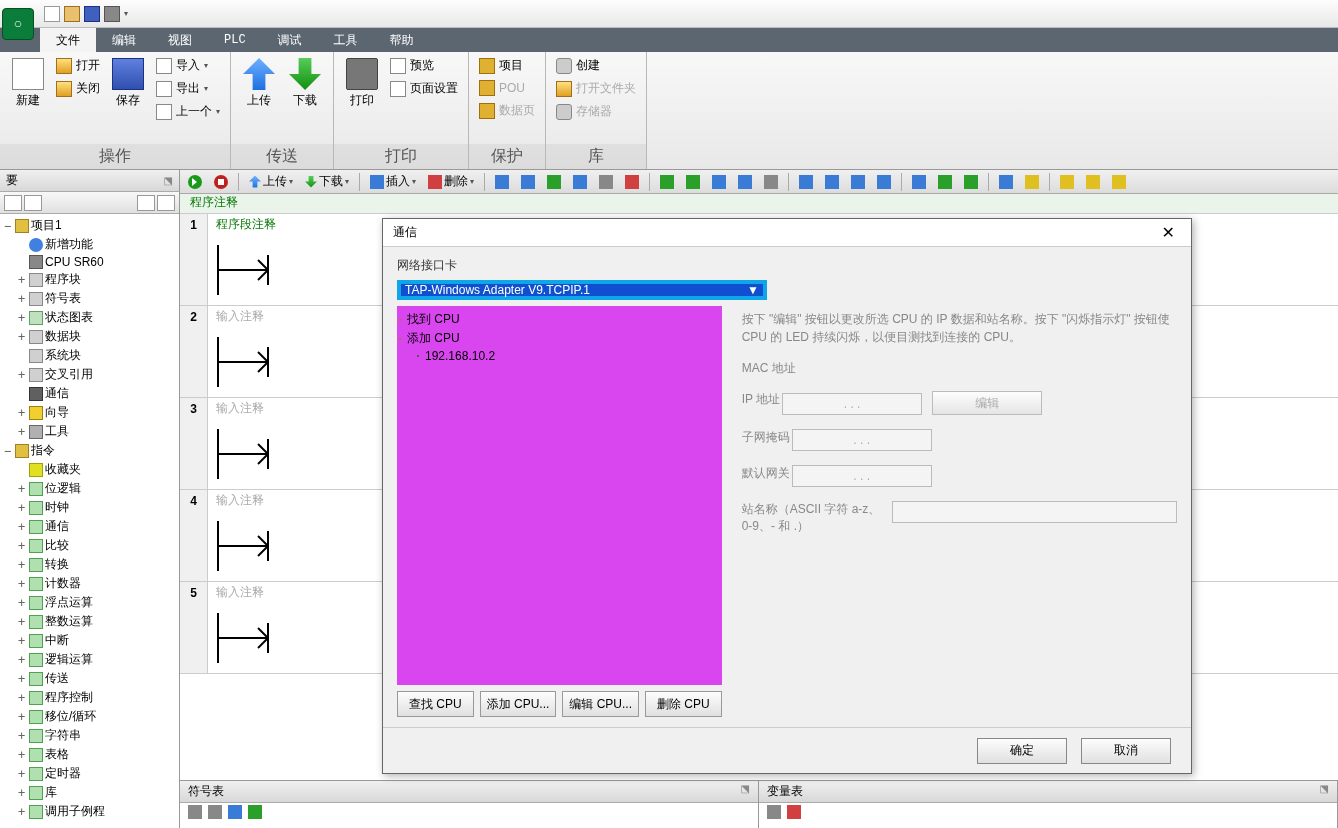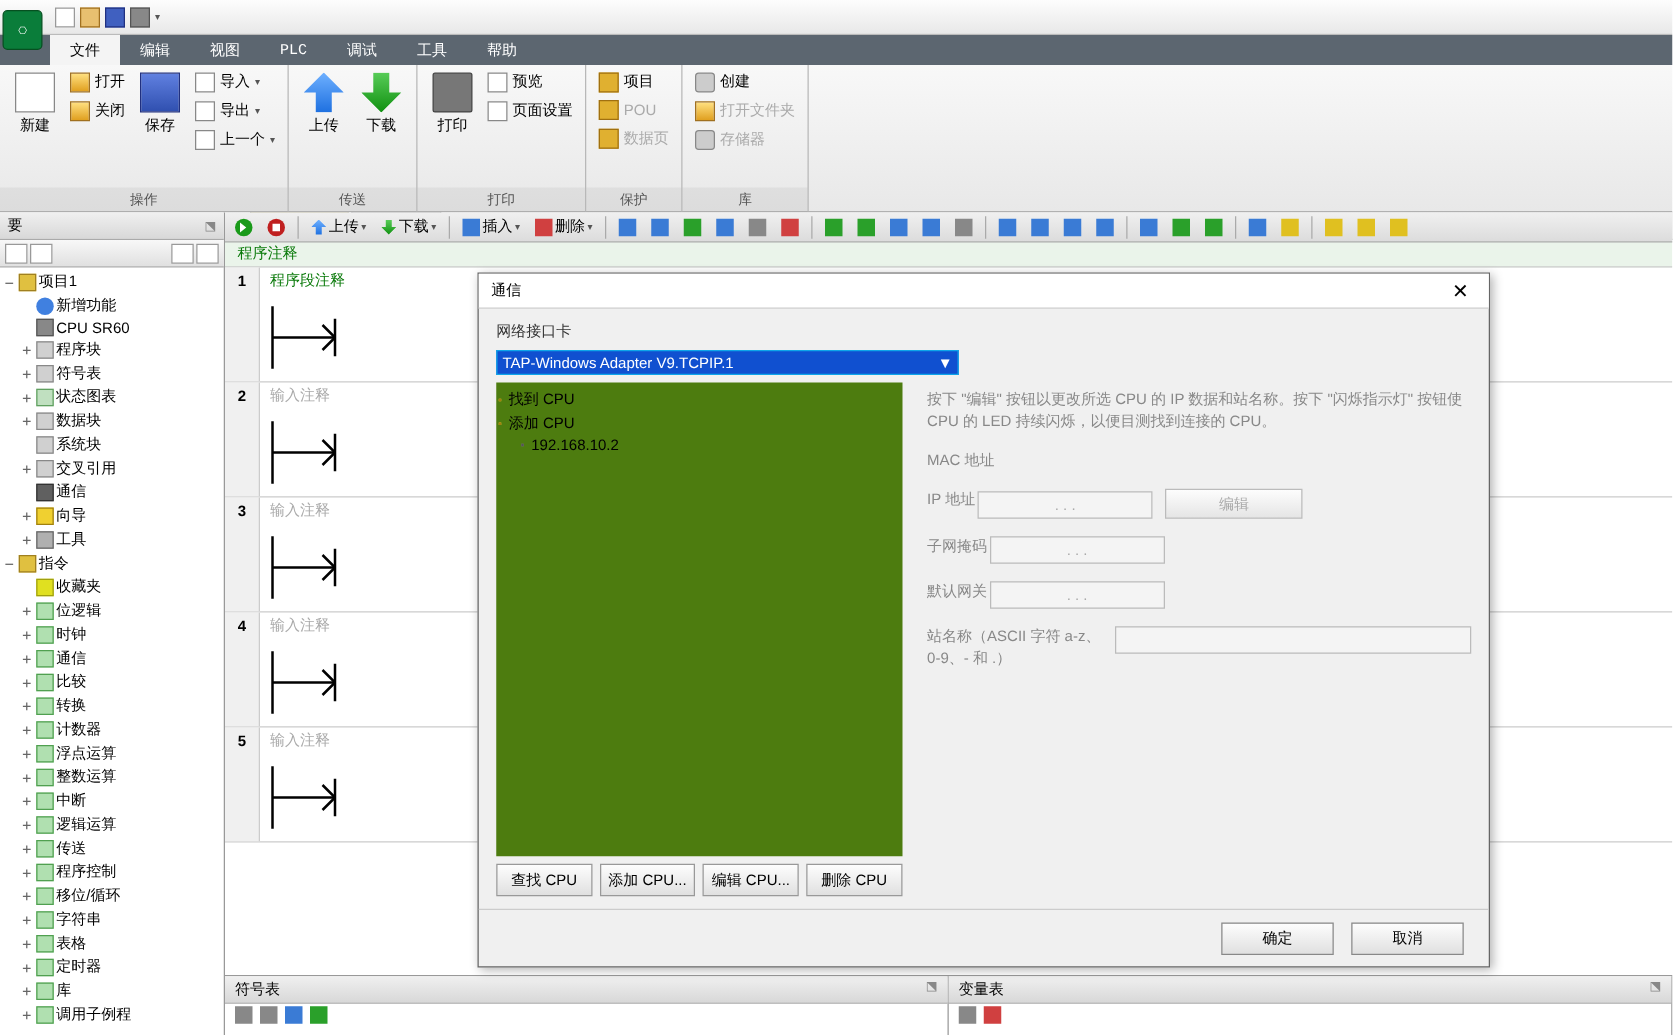--- a/index.html
+++ b/index.html
@@ -16,21 +16,21 @@
 
 
 .ribbon-tabs { height:24px; background:#5c6670; display:flex; align-items:stretch; padding-left:40px;}
 .ribbon-tabs .tab { padding:0 16px; color:#fff; display:flex; align-items:center; cursor:pointer;font-family:Liberation Mono, monospace;}
 .ribbon-tabs .tab.active { background:#f4f4f4; color:#000;}
 .app-icon-corner { position:absolute; left:2px; top:8px; width:32px; height:32px; background:#0a7d3a; border-radius:4px; border:1px solid #065020; z-index:5; display:flex; align-items:center; justify-content:center; color:#fff; font-size:8px;}
 
 
 .ribbon { height:118px; background:linear-gradient(#f8f8f8,#e8e8e8); border-bottom:1px solid #999; display:flex;}
 .ribbon-group { border-right:1px solid #b8b8b8; padding:4px 8px 2px 8px; display:flex; flex-direction:column; justify-content:space-between;}
-.ribbon-group .grptitle { text-align:center; color:#555; font-size:11px; background:rgba(0,0,0,0.05); margin:2px -8px -2px -8px; padding:2px 0;}
+.ribbon-group .grptitle { text-align:center; color:#555; font-size:16px; background:rgba(0,0,0,0.05); margin:2px -8px -2px -8px; padding:2px 0;}
 .rb-content { display:flex; gap:6px; align-items:flex-start; flex:1;}
 .rb-big { display:flex; flex-direction:column; align-items:center; gap:2px; padding:2px 4px; cursor:pointer;}
 .rb-big .bigicon { width:32px; height:32px;}
 .rb-sm-list { display:flex; flex-direction:column; gap:4px;}
 .rb-sm { display:flex; align-items:center; gap:4px; cursor:pointer; padding:1px 2px;}
 .rb-sm .smicon { width:16px; height:16px;}
 .disabled { color:#aaa; }
 .ic-folder { background:linear-gradient(#ffe080,#e0a020); border:1px solid #a07020;}
 .ic-floppy { background:linear-gradient(#6080e0,#3050b0); border:1px solid #203080;}
 .ic-arrow-up { background:linear-gradient(#6eb0ff,#1e70e0); clip-path:polygon(50% 0,100% 50%,70% 50%,70% 100%,30% 100%,30% 50%,0 50%);}
@@ -95,24 +95,24 @@
 .bp-title{background:linear-gradient(#f0f0f0,#d8d8d8);padding:2px 8px;border-bottom:1px solid #aaa;font-size:11px;display:flex;justify-content:space-between;}
 .bp-tools{padding:2px 8px;display:flex;gap:6px;}
 .bp-tools .bpicon{width:14px;height:14px;}
 
 
 .dialog { position:absolute; left:382px; top:218px; width:810px; height:556px; background:#f0f0f0; border:1px solid #666; box-shadow:2px 2px 8px rgba(0,0,0,0.3); display:flex; flex-direction:column;}
 .dlg-title{height:28px;background:#fff;display:flex;align-items:center;justify-content:space-between;padding:0 10px;border-bottom:1px solid #ccc;}
 .dlg-close{font-size:16px;cursor:pointer;padding:0 6px;}
 .dlg-body{flex:1;padding:10px 14px;display:flex;flex-direction:column;gap:6px;}
 .dlg-label{color:#333;}
-.dlg-select{width:370px;height:20px;background:#1050d0;color:#fff;border:1px solid #0ea5e9;padding:0 4px;display:flex;align-items:center;justify-content:space-between;}
+.dlg-select{width:370px;height:20px;background:#1050d0;color:#fff;border:4px solid #0ea5e9;padding:0 4px;display:flex;align-items:center;justify-content:space-between;}
 .dlg-row{display:flex;gap:20px;flex:1;}
 .dlg-left{width:380px;display:flex;flex-direction:column;}
-.cpu-tree{flex:1;background:#4d7c0f;padding:4px 0;}
+.cpu-tree{flex:1;background:#d946ef;padding:4px 0;}
 .cpu-item{display:flex;gap:6px;align-items:center;padding:1px 2px;cursor:pointer;}
 .cpu-item.sub{padding-left:20px;}
 .dlg-left-btns{display:flex;gap:6px;padding-top:6px;}
 .dlg-btn{flex:1;height:26px;background:linear-gradient(#fdfdfd,#e0e0e0);border:1px solid #999;cursor:pointer;display:flex;align-items:center;justify-content:center;}
 .dlg-right{flex:1;color:#888;display:flex;flex-direction:column;gap:14px;padding-top:4px;}
 .dlg-desc{line-height:1.5;}
 .field-row{display:flex;gap:10px;align-items:flex-end;}
 .field-col{display:flex;flex-direction:row;gap:2px;}
 .txtfield{width:140px;height:22px;border:1px solid #bbb;background:#f4f4f4;padding:0 4px;color:#aaa;display:flex;align-items:center;justify-content:space-around;}
 .txtfield.full{width:390px;}

